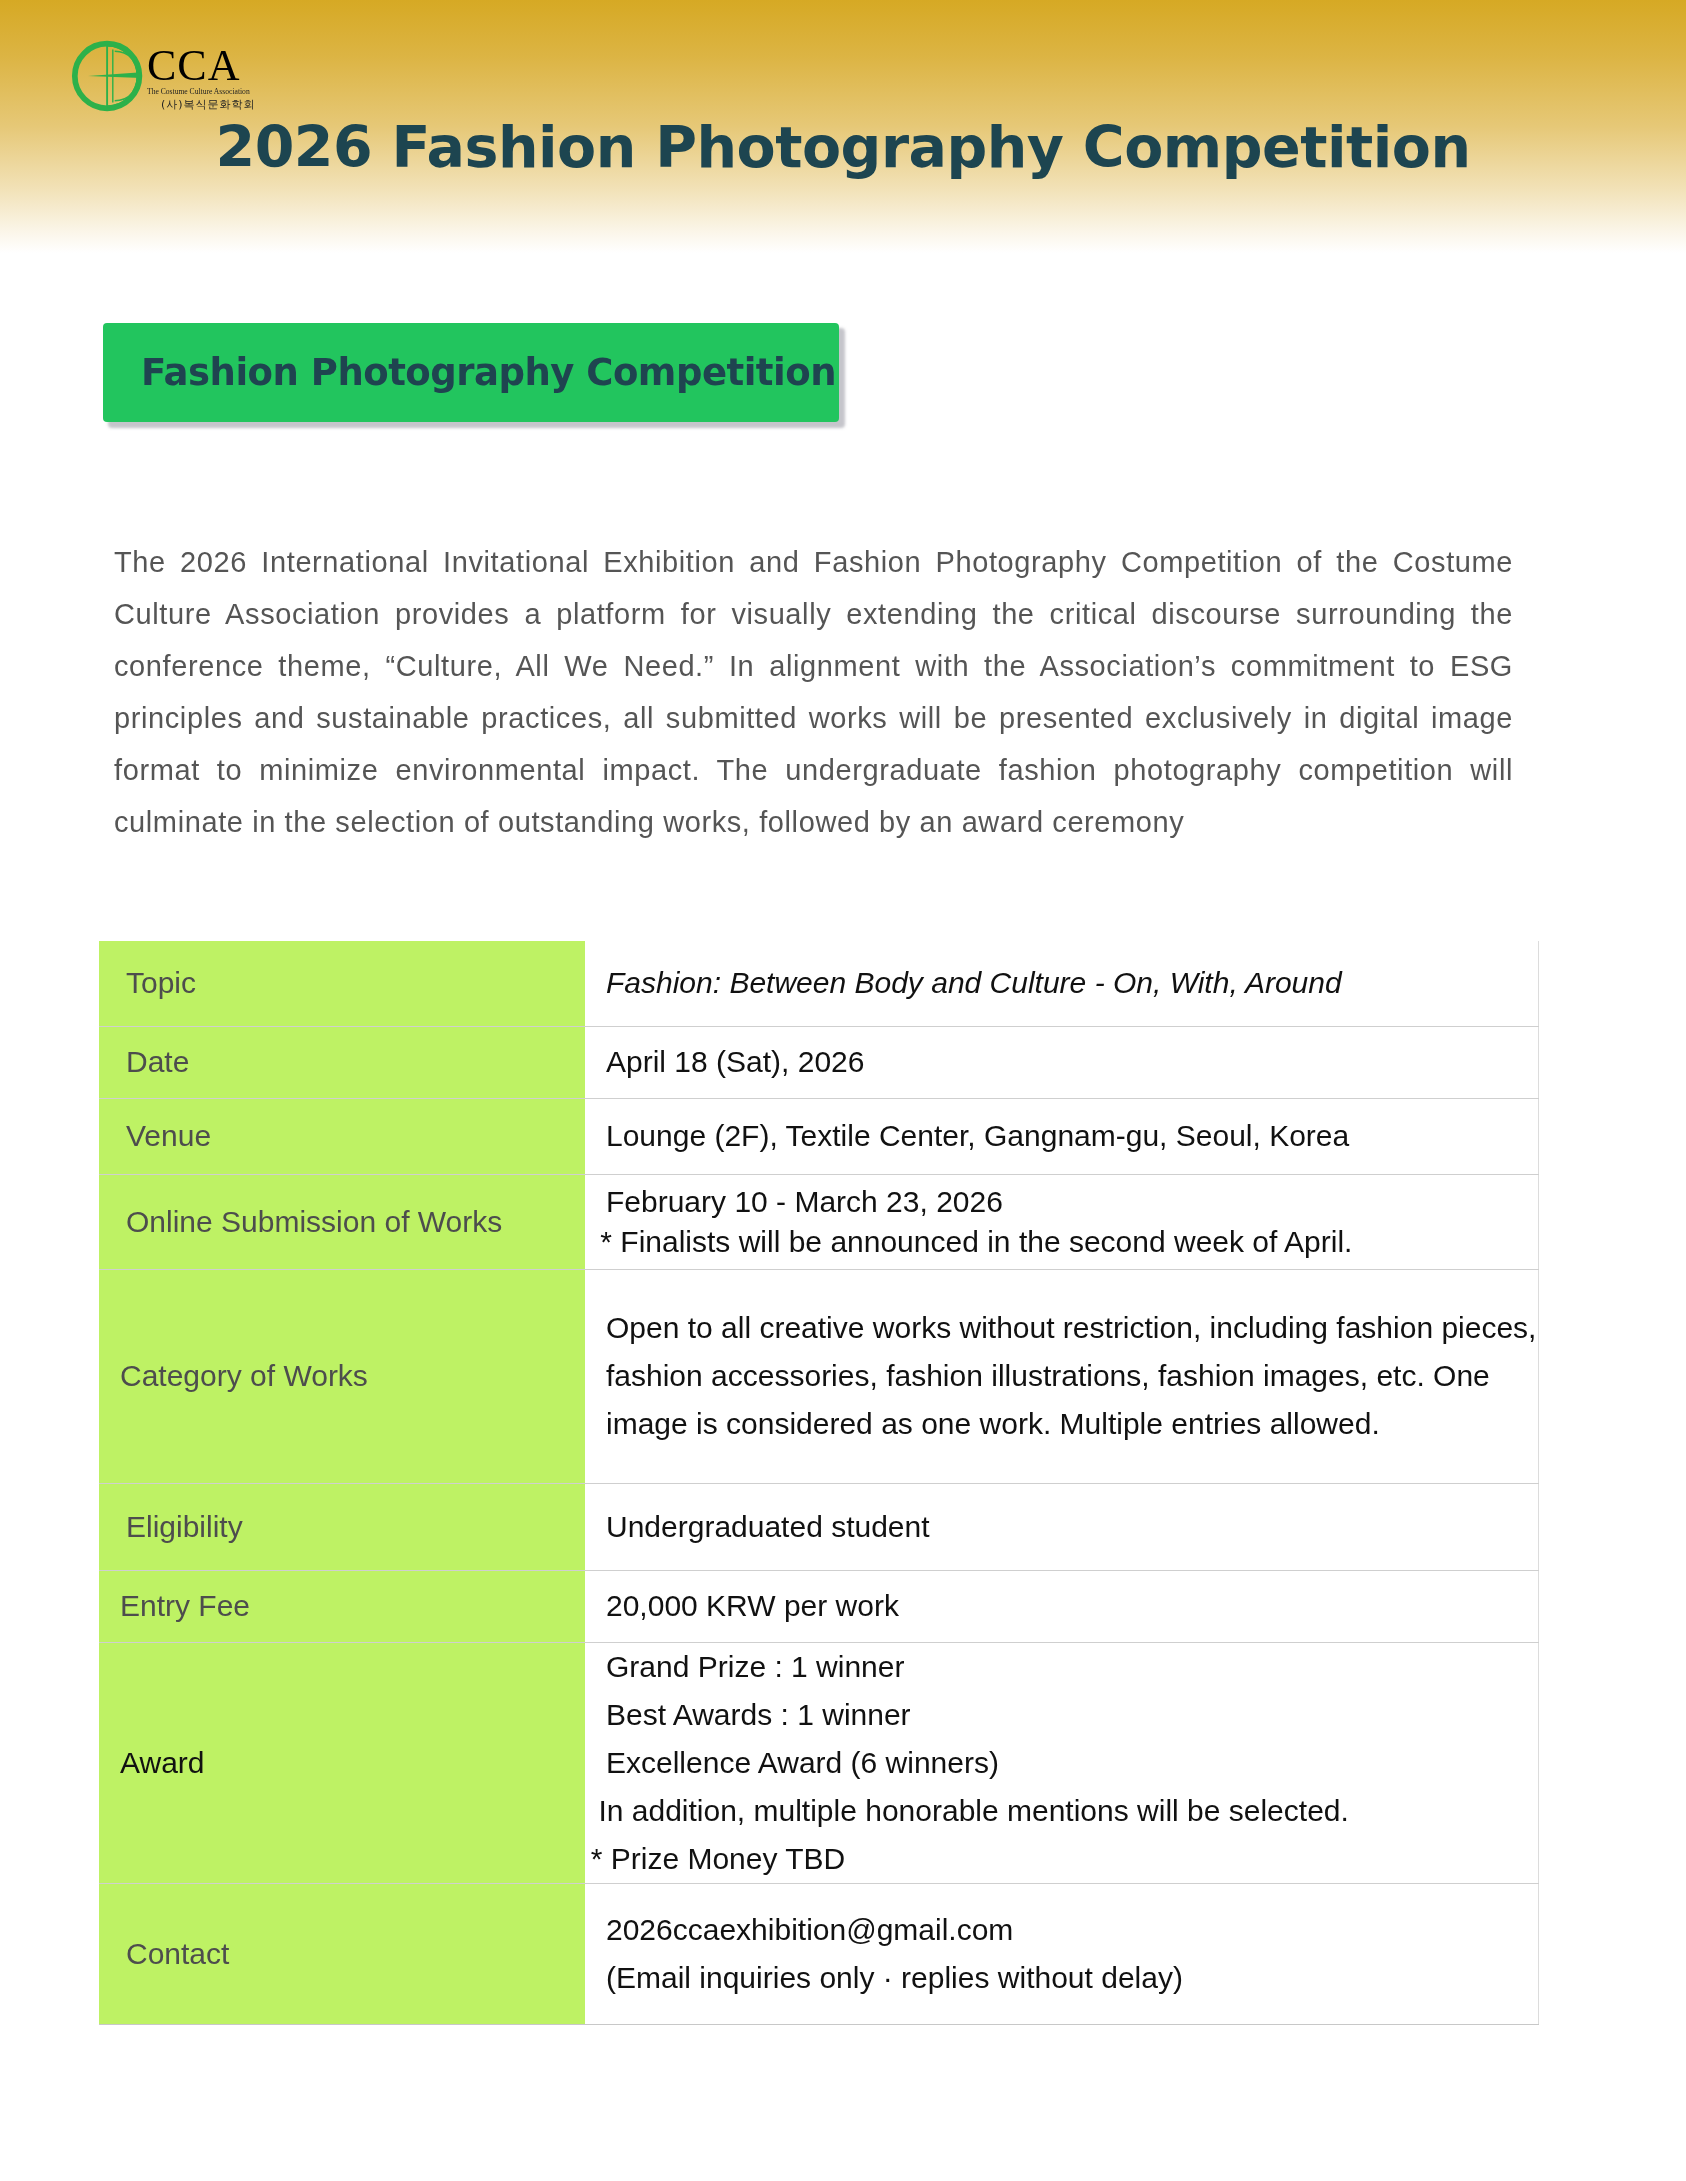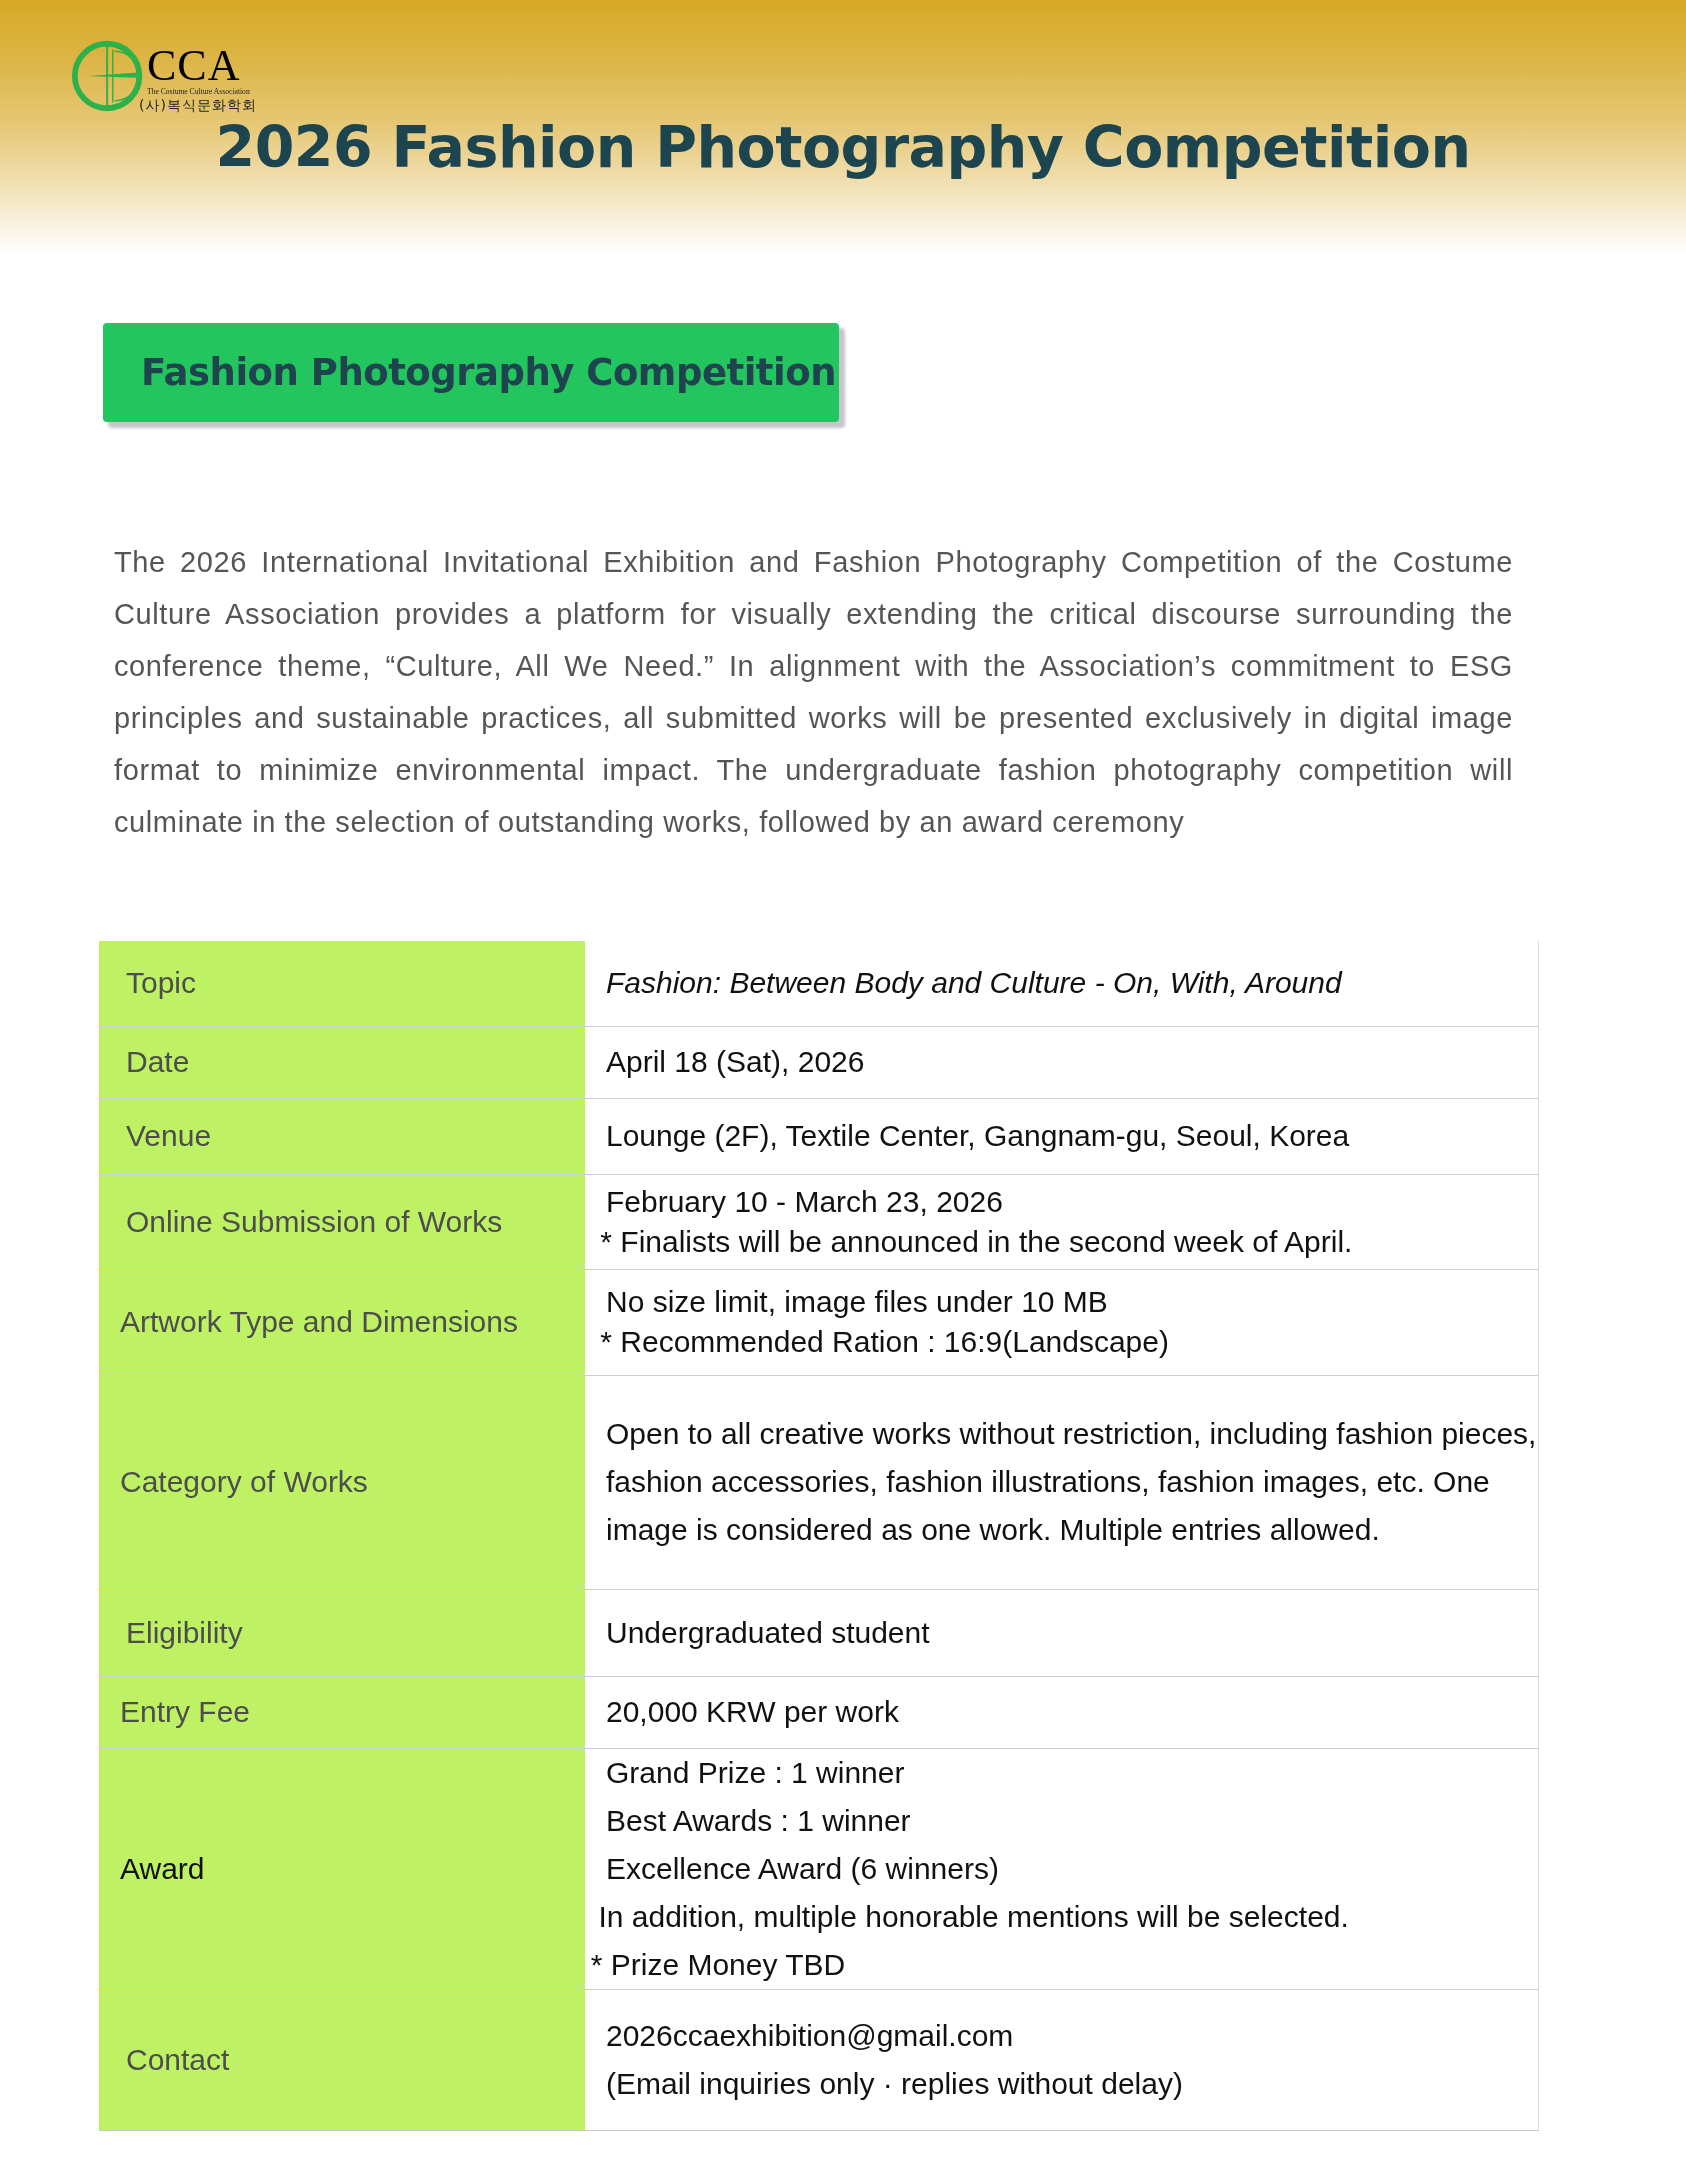--- a/index.html
+++ b/index.html
@@ -17,22 +17,22 @@
   .logo-cca {
     position: absolute; left: 76px; top: 5.7px;
     font-family: "Liberation Serif", "DejaVu Serif", serif;
     font-size: 44px; line-height: 44px; color: #000000; letter-spacing: 1px;
   }
   .logo-en {
     position: absolute; left: 76px; top: 49px;
     font-family: "Liberation Serif", serif; font-size: 7.6px; color: #222; white-space: nowrap;
   }
   .logo-kr {
-    position: absolute; left: 68px; top: 59px;
-    font-family: "DejaVu Sans", sans-serif; font-size: 14px; color: #222; white-space: nowrap; letter-spacing: 1px;
+    position: absolute; left: 90px; top: 59px;
+    font-family: "DejaVu Sans", sans-serif; font-size: 11px; color: #222; white-space: nowrap; letter-spacing: 1px;
   }
   .main-title {
     position: absolute; left: 0; top: 109px; width: 1686px; text-align: center;
     font-family: "DejaVu Sans", sans-serif; font-weight: bold;
     font-size: 57px; line-height: 76px; color: #1d4550; letter-spacing: -0.5px;
   }
   .pill {
     position: absolute; left: 103px; top: 323px; width: 736px; height: 99px;
     background: #22c55e; border-radius: 4px;
     box-shadow: 5.7px 5.7px 2.9px rgba(150,150,160,0.55);
@@ -120,27 +120,20 @@
       <span class="v-line">Lounge (2F), Textile Center, Gangnam-gu, Seoul, Korea</span>
     </td>
   </tr>
   <tr style="height:95px;">
     <td class="label">Online Submission of Works</td>
     <td class="value">
       <span class="dense-line">February 10 - March 23, 2026</span>
       <span class="dense-line" style="margin-left:-5.7px;">* Finalists will be announced in the second week of April.</span>
     </td>
   </tr>
-  <tr style="height:106px;">
-    <td class="label" style="padding-left:21px;">Artwork Type and Dimensions</td>
-    <td class="value">
-      <span class="dense-line">No size limit, image files under 10 MB</span>
-      <span class="dense-line" style="margin-left:-5.7px;">* Recommended Ration : 16:9(Landscape)</span>
-    </td>
-  </tr>
   <tr style="height:214px;">
     <td class="label" style="padding-left:21px;">Category of Works</td>
     <td class="value multi">Open to all creative works without restriction, including fashion pieces, fashion accessories, fashion illustrations, fashion images, etc. One image is considered as one work. Multiple entries allowed.</td>
   </tr>
   <tr style="height:87px;">
     <td class="label" style="padding-left:27px;">Eligibility</td>
     <td class="value">
       <span class="v-line">Undergraduated student</span>
     </td>
   </tr>

